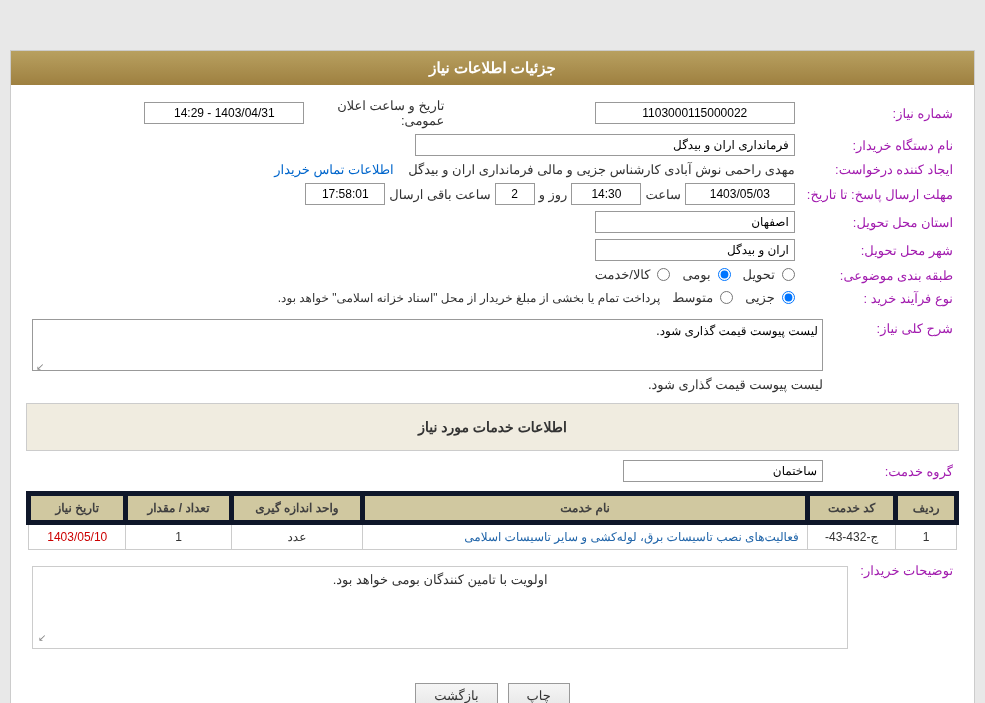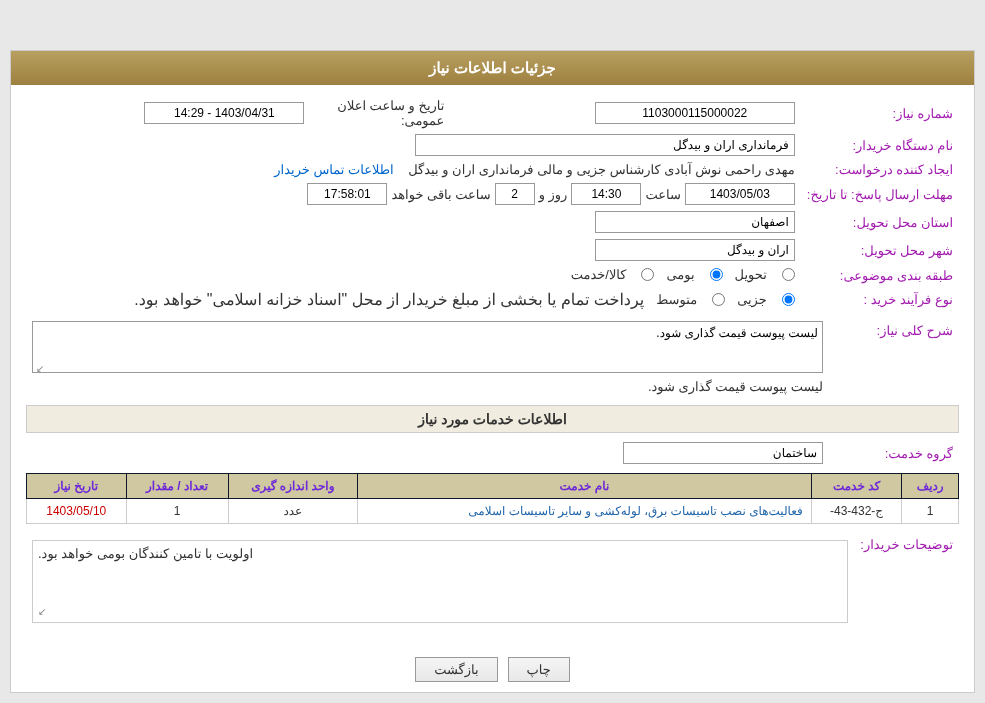--- a/index.html
+++ b/index.html
@@ -69,59 +69,59 @@
       text-align: center;
     }
     .input-small {
       width: 40px;
       text-align: center;
     }
     .section-title {
       background: #f0ece0;
       border: 1px solid #ccc;
       text-align: center;
-      padding: 5px;
+      padding: 15px;
       font-size: 14px;
       font-weight: bold;
       color: #333;
       margin: 8px 0 6px 0;
     }
     .radio-group {
       display: inline-flex;
       align-items: center;
       gap: 12px;
     }
     .radio-item {
       display: inline-flex;
       align-items: center;
-      gap: 15px;
+      gap: 7px;
     }
     .link-blue {
       color: #0066cc;
       text-decoration: none;
       cursor: pointer;
     }
     .stay-row {
       display: flex;
       align-items: center;
       gap: 4px;
       direction: rtl;
     }
     .services-table {
       width: 100%;
       border-collapse: collapse;
       margin-top: 5px;
       font-size: 12px;
     }
     .services-table th {
       background: #d0c8a0;
-      border: 1px solid #0f172a;
+      border: 5px solid #0f172a;
       padding: 5px 8px;
       text-align: center;
-      color: #6d28d9;
+      color: #404040;
     }
     .services-table td {
       border: 1px solid #ccc;
       padding: 5px 8px;
       text-align: center;
       background: #fff;
     }
     .services-table td.name-cell {
       text-align: right;
       color: #2266aa;
@@ -219,21 +219,21 @@
 
         <tr>
           <td class="label-cell">مهلت ارسال پاسخ: تا تاریخ:</td>
           <td class="value-cell" colspan="3">
             <div class="stay-row">
               <input type="text" class="input-box input-date" readonly="" value="1403/05/03" style="">
               <span>ساعت</span>
               <input type="text" class="input-box input-time" readonly="" value="14:30" style="">
               <span>روز و</span>
               <input type="text" class="input-box input-small" readonly="" value="2" style="">
-              <span>ساعت باقی خواهد</span>
+              <span>ساعت باقی ارسال</span>
               <input type="text" class="input-box" style="width: 80px; text-align: center;" readonly="" value="17:58:01">
             </div>
           </td>
         </tr>
 
         <tr>
           <td class="label-cell">استان محل تحویل:</td>
           <td class="value-cell" colspan="3">
             <input type="text" class="input-box" style="width: 200px;" readonly="" value="اصفهان">
           </td>
@@ -271,21 +271,21 @@
           <td class="value-cell" colspan="3">
             <div class="radio-group">
               <div class="radio-item">
                 <input type="radio" name="purchase_type" value="jozi" checked="" style="">
                 <label>جزیی</label>
               </div>
               <div class="radio-item">
                 <input type="radio" name="purchase_type" value="motavaset" style="">
                 <label>متوسط</label>
               </div>
-              <span style="font-size:16px; color:#333;">پرداخت تمام یا بخشی از مبلغ خریدار از محل "اسناد خزانه اسلامی" خواهد بود.</span>
+              <span style="font-size:12px; color:#333;">پرداخت تمام یا بخشی از مبلغ خریدار از محل "اسناد خزانه اسلامی" خواهد بود.</span>
             </div>
           </td>
         </tr>
       </tbody>
         </table>
 
       <table class="info-table">
         <tbody>
             <tr>
           <td class="label-cell" style="vertical-align:top; padding-top:5px;">شرح کلی نیاز:</td>
@@ -336,21 +336,21 @@
   </tr>
           </tbody>
       </table>
 
       <table class="info-table" style="margin-top:8px;">
         <tbody>
             <tr>
           <td class="label-cell" style="vertical-align:top; padding-top:5px; width:80px;">توضیحات خریدار:</td>
           <td>
             <div class="notes-area">
-              <div style="min-height:60px; text-align:left;">اولویت با تامین کنندگان بومی خواهد بود.</div>
+              <div style="min-height:60px; text-align:center;">اولویت با تامین کنندگان بومی خواهد بود.</div>
               <div style="text-align:left; color:#888; font-size:10px;">↙</div>
             </div>
           </td>
         </tr>
       </tbody>
         </table>
 
     </div>
 
     <div class="footer-buttons">

